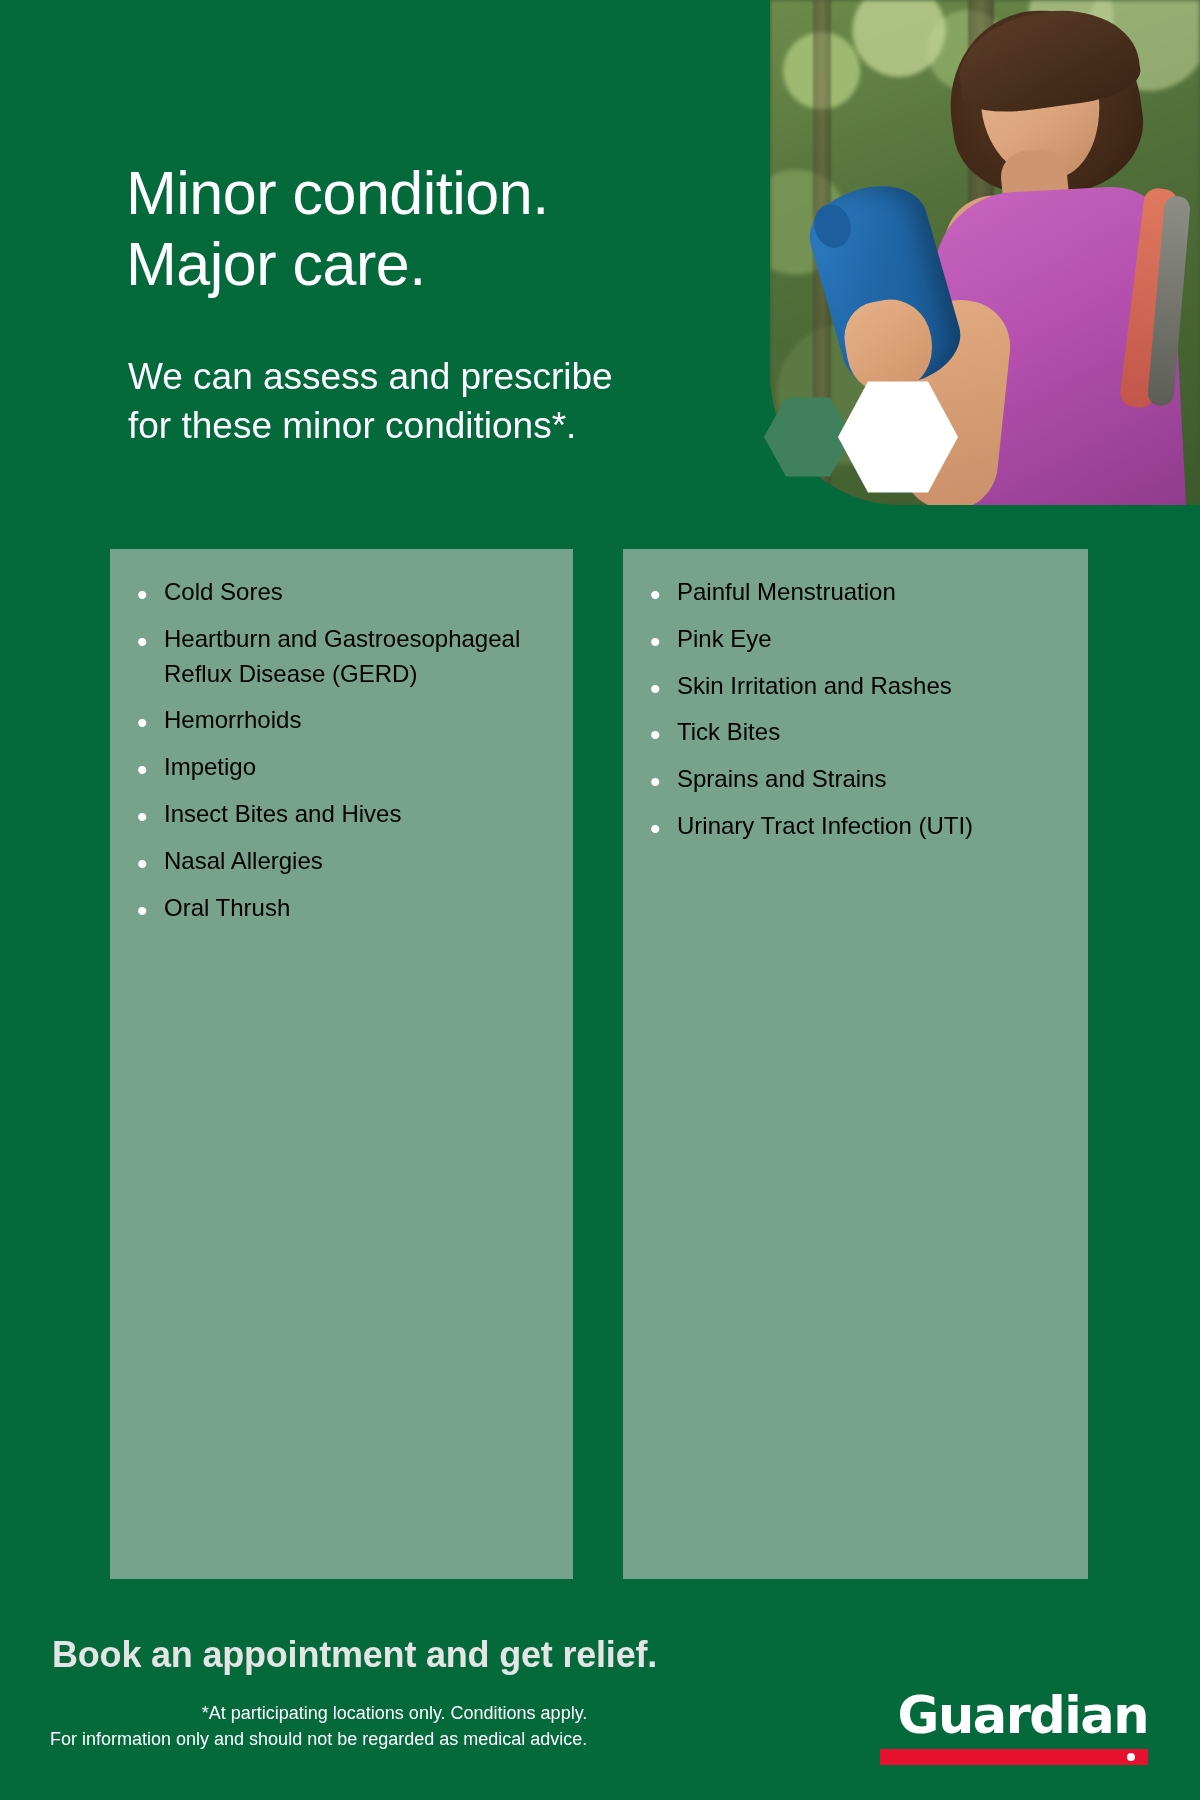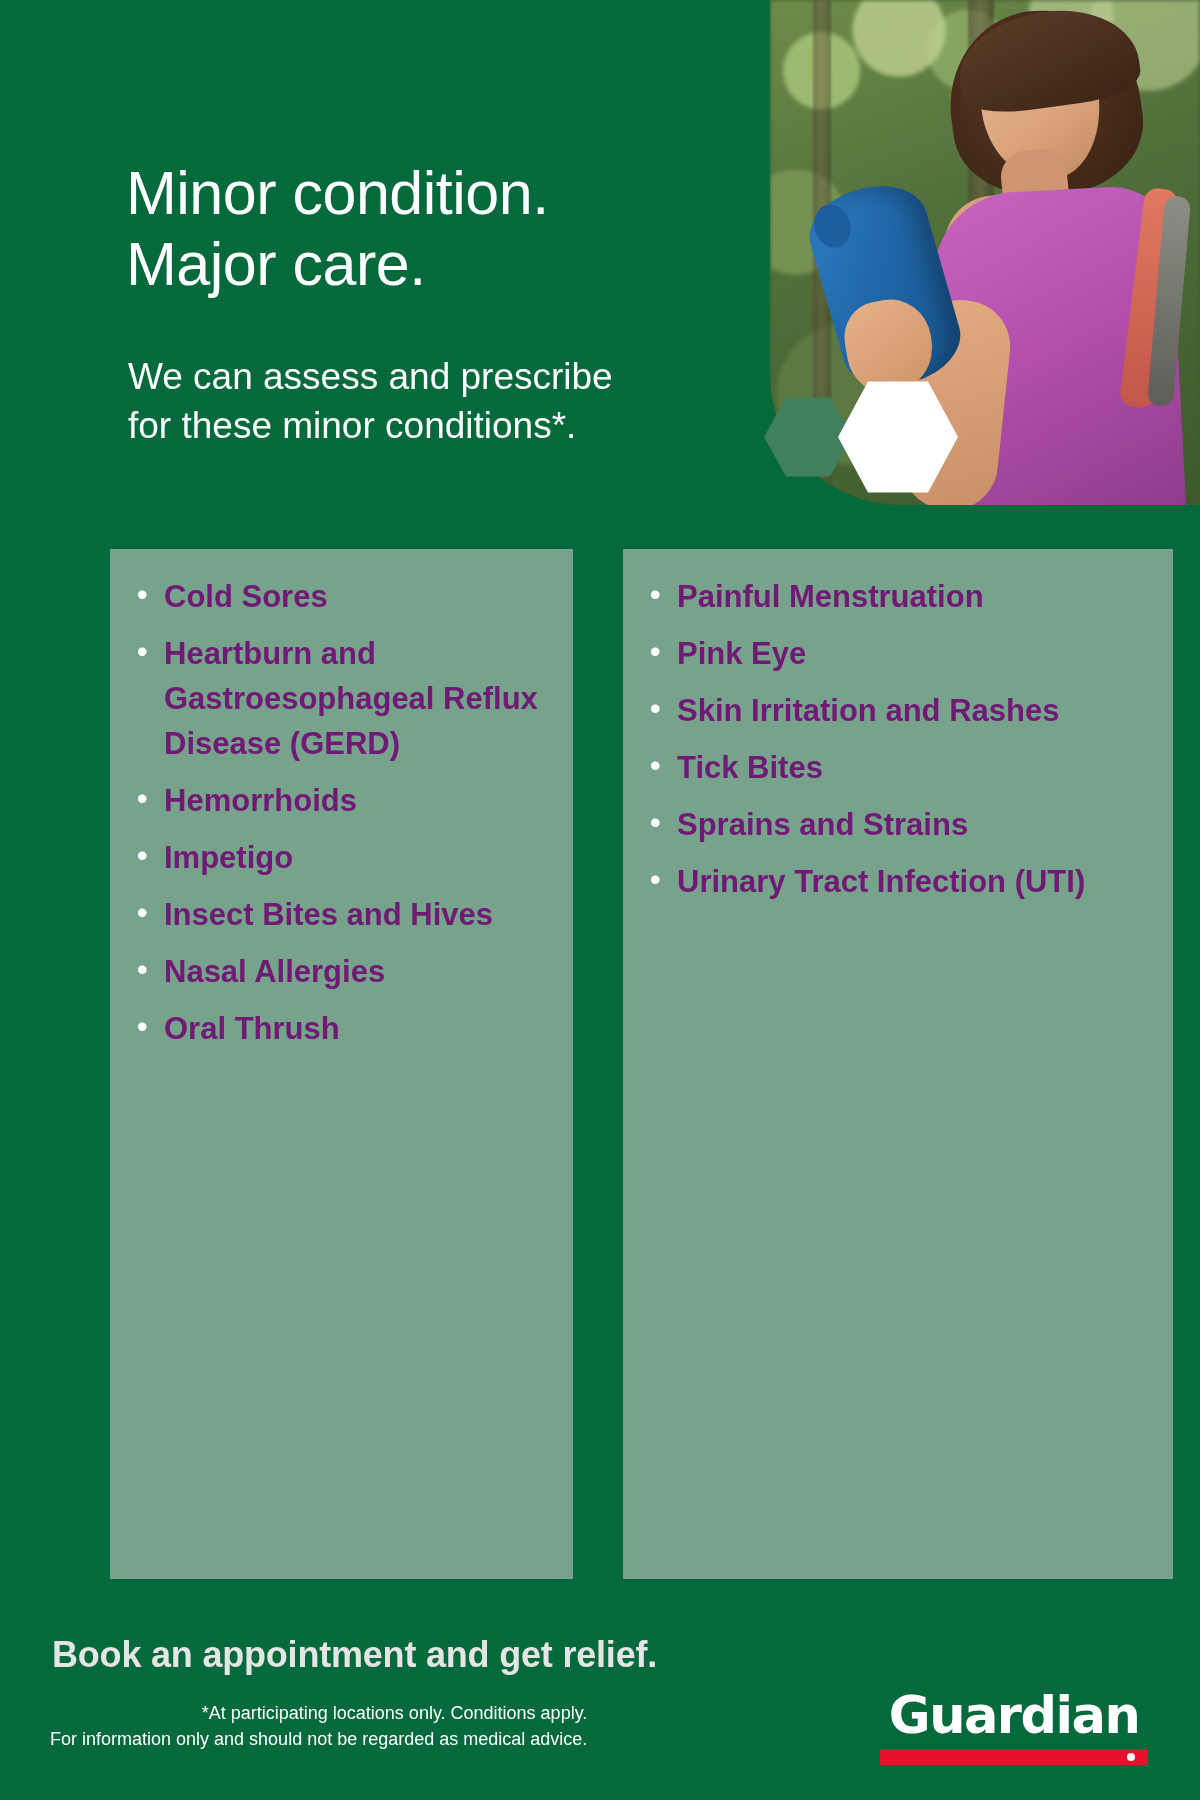--- a/index.html
+++ b/index.html
@@ -145,32 +145,32 @@
   
   .panel{
     position:absolute;
     top:549px;
     height:1030px;
     background:#77A28C;
     padding:26px 18px 0 22px;
     box-sizing:border-box;
   }
   .panel-left{left:110px;width:463px;}
-  .panel-right{left:623px;width:550px;}
+  .panel-right{left:623px;width:465px;}
   .panel ul{
     list-style:none;margin:0;padding:0;
   }
   .panel li{
     position:relative;
-    color:#701a75;
-    font-size:31px;
+    color:#000000;
+    font-size:24px;
     line-height:1.45;
     padding-left:32px;
     margin:0 0 12px 0;
-    font-weight:700;
+    font-weight:400;
   }
   .panel li::before{
     content:"•";
     position:absolute;left:5px;top:-2px;
     font-size:30px;line-height:1.45;
     color:#ffffff;
   }
 
   
   .cta{
@@ -188,21 +188,21 @@
     position:absolute;left:880px;top:1690px;width:268px;
   }
   .logo-word{
     color:#ffffff;
     font-family:"DejaVu Sans", sans-serif;
     font-weight:bold;
     font-size:51px;
     letter-spacing:-1.5px;
     line-height:1;
     margin:0;
-    text-align:center;
+    text-align:right;
   }
   .logo-bar{
     position:relative;
     margin-top:8px;
     height:16px;
     background:#E8112D;
   }
   .logo-bar::after{
     content:"";
     position:absolute;right:13px;top:50%;transform:translateY(-50%);

